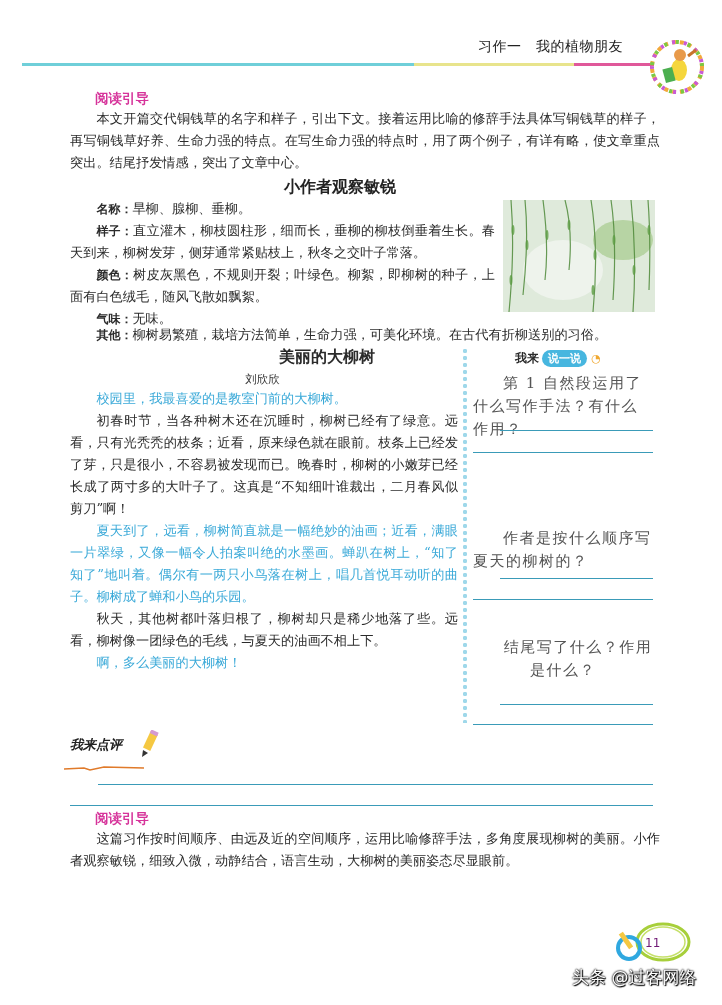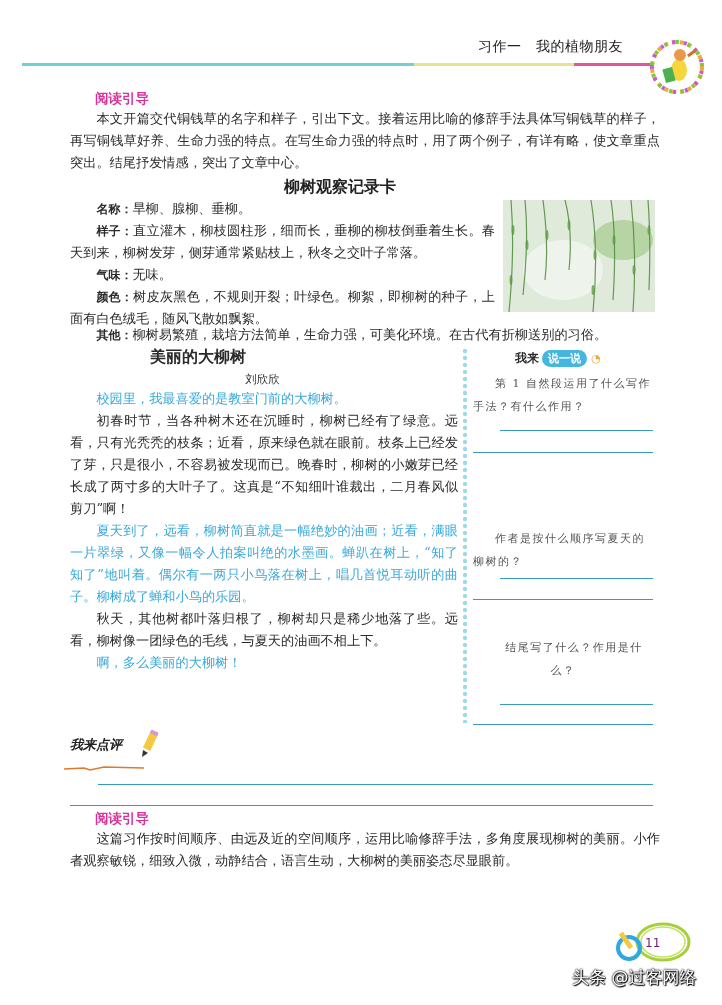--- a/index.html
+++ b/index.html
@@ -14,23 +14,23 @@
   .hdr-l2 { left:414px; width:160px; background:#e8e48c; }
   .hdr-l3 { left:574px; width:80px; background:#e0589a; }
   .mascot { left:648px; top:38px; width:58px; height:58px; }
   
   .heading-pink { font-size:13.5px; color:#d6339a; font-weight:bold; }
   .p { font-size:13.2px; line-height:22px; text-align:justify; }
   .indent { text-indent:2em; }
   .card-title { font-size:16px; font-weight:bold; color:#222; text-align:center; }
   .lbl { font-weight:bold; font-family:"DejaVu Sans","Liberation Sans",sans-serif; font-size:12px; }
   .blue { color:#3aa9d8; }
-  .essay-title { font-size:16px; font-weight:bold; text-align:left; }
+  .essay-title { font-size:16px; font-weight:bold; text-align:right; }
   .author { font-size:11.5px; text-align:center; color:#333; }
-  .q { font-size:11px; line-height:23px; color:#555; letter-spacing:1.5px; }
+  .q { font-size:15px; line-height:23px; color:#555; letter-spacing:1.5px; }
   .ans-line { height:1px; background:#3a9bb8; }
   .wavy { left:462px; top:348px; width:6px; height:375px;
           background-image:radial-gradient(circle at 3px 3px, #9fd8ea 2px, transparent 2.3px);
           background-size:6px 7px; }
   .say-badge { display:inline-block; background:#47b6df; color:#fff; font-size:11px;
                padding:1px 6px; border-radius:9px; margin-left:3px; }
   .photo { left:503px; top:200px; width:152px; height:112px; overflow:hidden;
            background:linear-gradient(180deg,#b8d8a2 0%,#e6efe2 45%,#d7e5d4 100%); }
   .photo svg { width:100%; height:100%; display:block; }
   .review-line { height:1px; background:#3a9bb8; }
@@ -57,26 +57,26 @@
     <ellipse cx="31" cy="32" rx="8" ry="11" fill="#f5d63c"></ellipse>
     <circle cx="32" cy="17" r="6" fill="#e89a4a"></circle>
     <rect x="16" y="30" width="10" height="14" fill="#4caf50" transform="rotate(-15 21 37)"></rect>
     <line x1="40" y1="18" x2="48" y2="12" stroke="#c8742a" stroke-width="3"></line>
   </svg>
 </div>
 
 <div class="abs sans heading-pink" style="left:95px;top:90px;">阅读引导</div>
 <div class="abs p indent" style="left:70px;top:108px;width:590px;">本文开篇交代铜钱草的名字和样子，引出下文。接着运用比喻的修辞手法具体写铜钱草的样子，再写铜钱草好养、生命力强的特点。在写生命力强的特点时，用了两个例子，有详有略，使文章重点突出。结尾抒发情感，突出了文章中心。</div>
 
-<div class="abs sans card-title" style="left:220px;top:177px;width:240px;">柳树观察记录卡</div>
+<div class="abs sans card-title" style="left:220px;top:177px;width:240px;">小作者观察敏锐</div>
 <div class="abs" style="left:70px;top:198px;width:425px;">
   <div class="p indent"><span class="lbl">名称：</span><span>旱柳、腺柳、垂柳。</span></div>
   <div class="p indent"><span class="lbl">样子：</span><span>直立灌木，柳枝圆柱形，细而长，垂柳的柳枝倒垂着生长。春天到来，柳树发芽，侧芽通常紧贴枝上，秋冬之交叶子常落。</span></div>
+  <div class="p indent"><span class="lbl">颜色：</span><span>树皮灰黑色，不规则开裂；叶绿色。柳絮，即柳树的种子，上面有白色绒毛，随风飞散如飘絮。</span></div>
   <div class="p indent"><span class="lbl">气味：</span><span>无味。</span></div>
-  <div class="p indent"><span class="lbl">颜色：</span><span>树皮灰黑色，不规则开裂；叶绿色。柳絮，即柳树的种子，上面有白色绒毛，随风飞散如飘絮。</span></div>
 </div>
 <div class="abs p indent" style="left:70px;top:324px;width:600px;"><span class="lbl">其他：</span><span>柳树易繁殖，栽培方法简单，生命力强，可美化环境。在古代有折柳送别的习俗。</span></div>
 
 <div class="abs photo">
   <svg viewBox="0 0 152 112" preserveAspectRatio="none">
     <rect width="152" height="112" fill="#dfeadb"></rect>
     <ellipse cx="60" cy="70" rx="40" ry="30" fill="#eef3ec"></ellipse>
     <ellipse cx="120" cy="40" rx="30" ry="20" fill="#9cc47e" opacity="0.6"></ellipse>
     <g stroke="#4f8a3a" stroke-width="1.2" fill="none" opacity="0.85">
       <path d="M8 0 Q12 50 6 112"></path>

